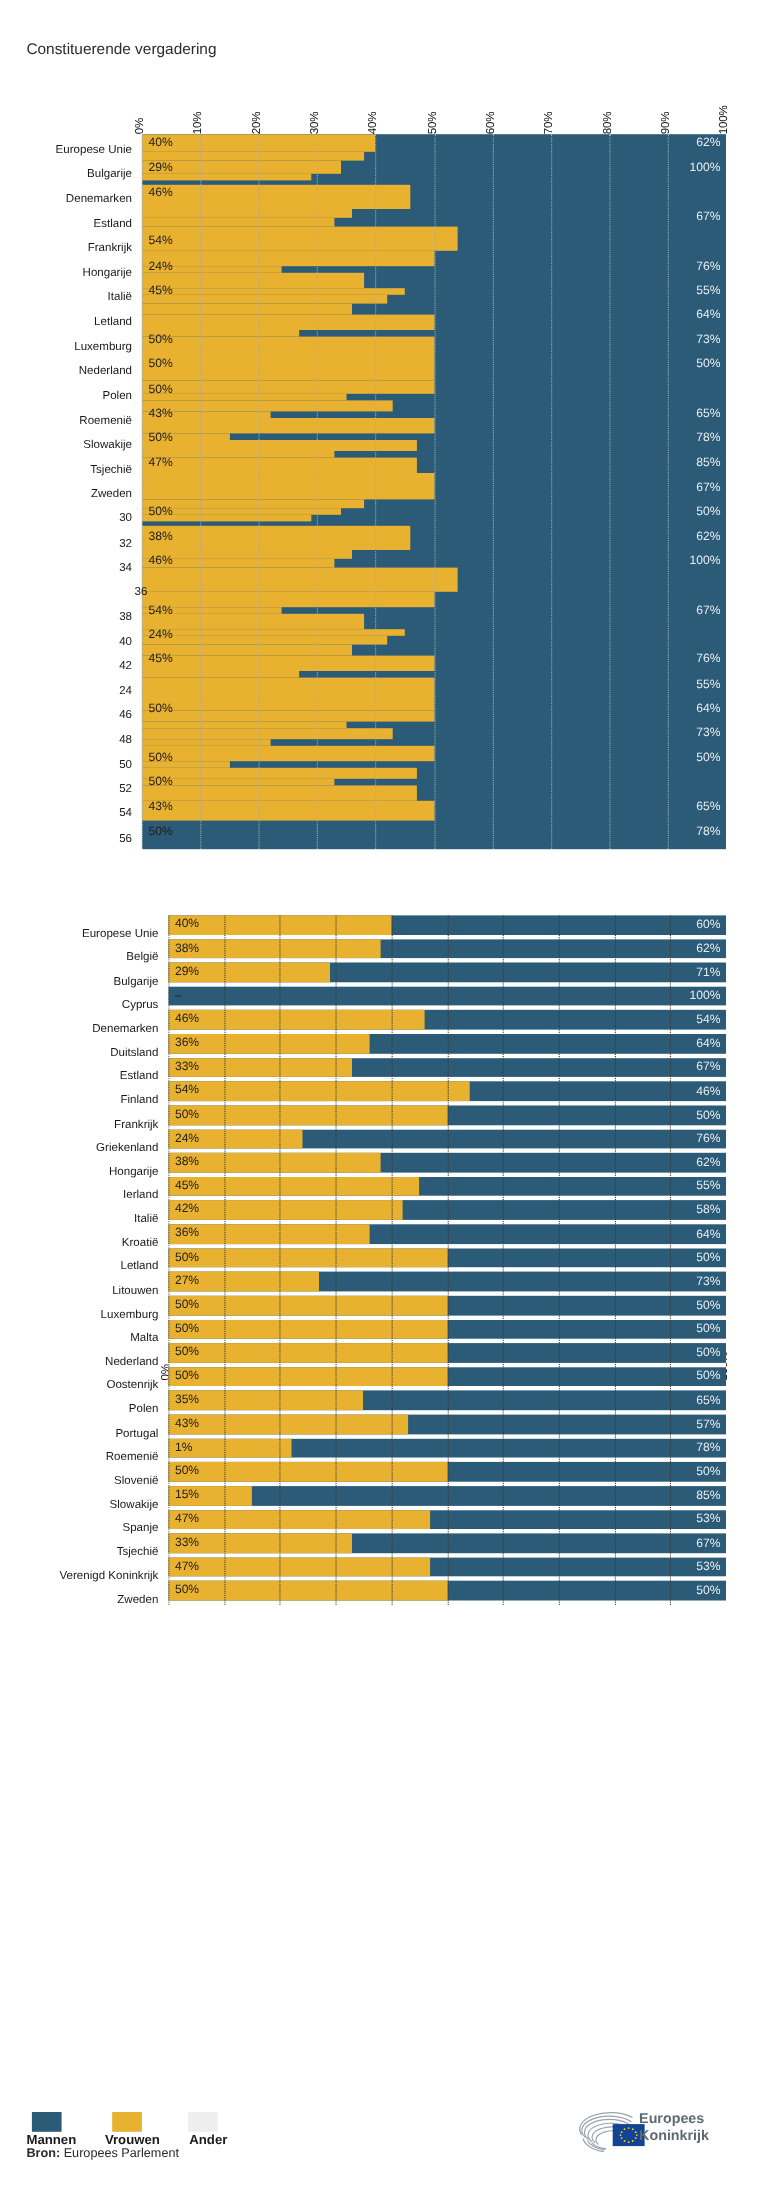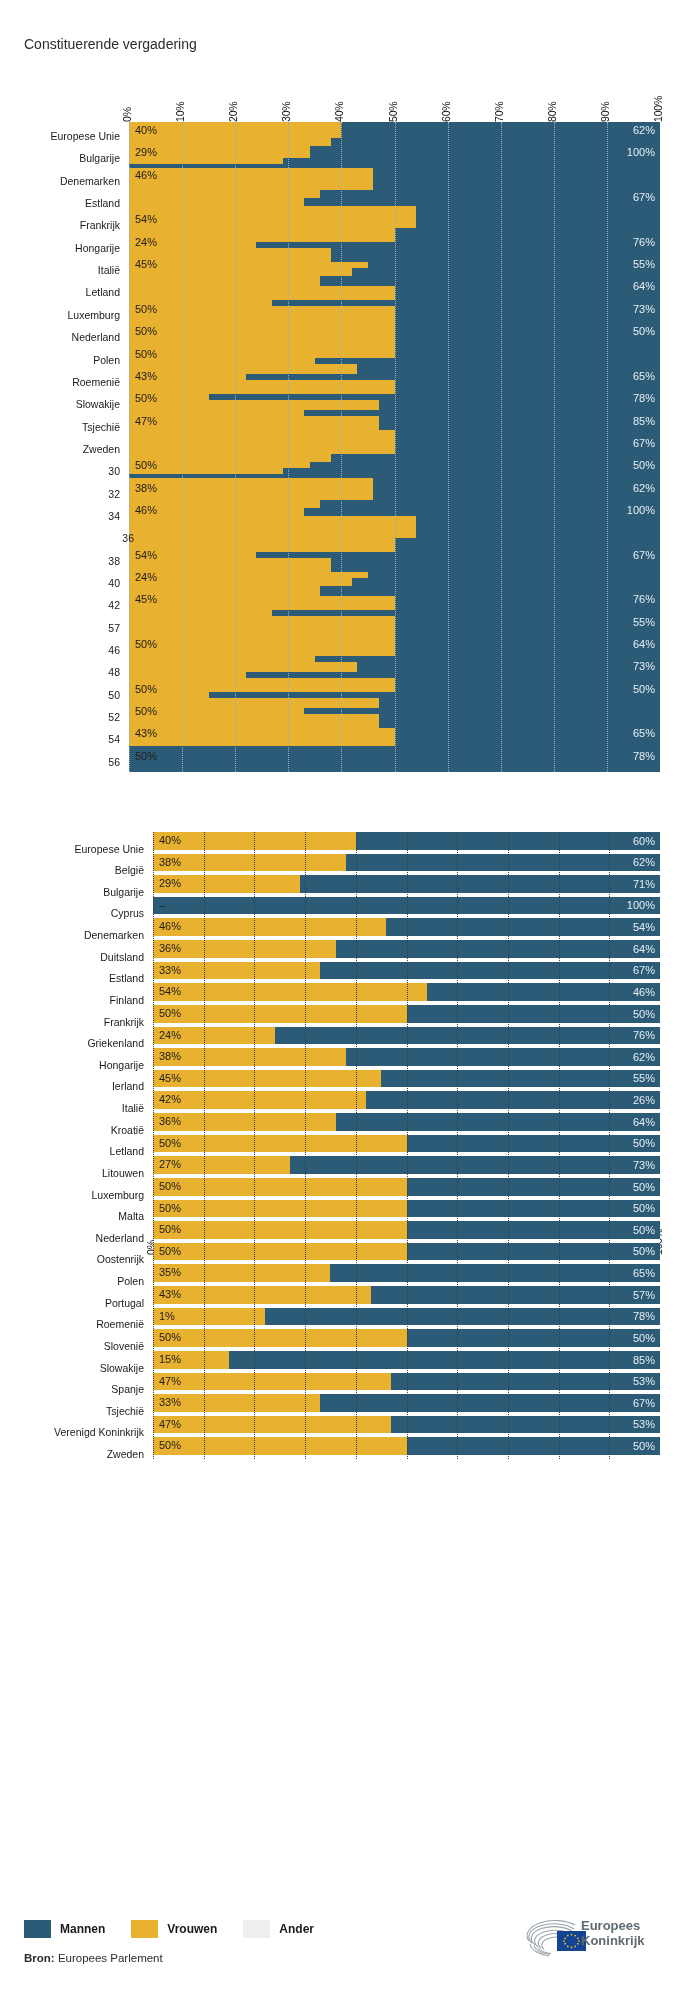--- a/index.html
+++ b/index.html
@@ -53,21 +53,21 @@
   #chart1 .plot{background:#2b5b77;}
   .areaseg{position:absolute; left:0; background:#e8b130;}
 
   
   #chart2 .plot{background:#ffffff;}
   .bar{position:absolute; left:0; right:0; background:#2b5b77;}
   .bar .women{position:absolute; left:0; top:0; bottom:0; background:#e8b130;}
 
   
   .legend{position:absolute; left:24px; top:1920px; display:flex; align-items:center; gap:0;}
-  .lg-item{display:flex; align-items:center; margin-right:26px;}
+  .lg-item{display:flex; align-items:center; margin-right:26px;flex-direction:column;}
   .sw{width:27px; height:18px; margin-right:9px;}
   .sw.men{background:#2b5b77;}
   .sw.women{background:#e8b130;}
   .sw.other{background:#eeeeee;}
   .lg-lab{font-size:12px; font-weight:bold; color:#1a1a1a;}
   .source{position:absolute; left:24px; top:1952px; font-size:11.5px; color:#2b2b2b;}
   .source b{font-weight:bold;}
 
   
   .eplogo{position:absolute; left:519px; top:1915px; width:160px; height:48px;}
@@ -178,21 +178,21 @@
         <div class="rowlabel" style="top: 313.2px; right: 580px;">Slowakije</div>
         <div class="rowlabel" style="top: 335.55px; right: 580px;">Tsjechië</div>
         <div class="rowlabel" style="top: 357.9px; right: 580px;">Zweden</div>
         <div class="rowlabel" style="top: 380.25px; right: 580px;">30</div>
         <div class="rowlabel" style="top: 402.6px; right: 580px;">32</div>
         <div class="rowlabel" style="top: 424.95px; right: 580px;">34</div>
         <div class="rowlabel" style="top: 447.3px; right: 566px;">36</div>
         <div class="rowlabel" style="top: 469.65px; right: 580px;">38</div>
         <div class="rowlabel" style="top: 492px; right: 580px;">40</div>
         <div class="rowlabel" style="top: 514.35px; right: 580px;">42</div>
-        <div class="rowlabel" style="top: 536.7px; right: 580px;">57</div>
+        <div class="rowlabel" style="top: 536.7px; right: 580px;">24</div>
         <div class="rowlabel" style="top: 559.05px; right: 580px;">46</div>
         <div class="rowlabel" style="top: 581.4px; right: 580px;">48</div>
         <div class="rowlabel" style="top: 603.75px; right: 580px;">50</div>
         <div class="rowlabel" style="top: 626.1px; right: 580px;">52</div>
         <div class="rowlabel" style="top: 648.45px; right: 580px;">54</div>
         <div class="rowlabel" style="top: 670.8px; right: 580px;">56</div>
       </div>
     <div id="c1vals">
         <div class="valL" style="left: 135px; top: 39px;">40%</div>
         <div class="valR" style="right: 45px; top: 39px;">62%</div>
@@ -405,21 +405,21 @@
       <div class="valR" style="right: 45px; top: 190.966px;">46%</div>
       <div class="valL" style="left: 159px; top: 211.966px;">50%</div>
       <div class="valR" style="right: 45px; top: 212.586px;">50%</div>
       <div class="valL" style="left: 159px; top: 233.586px;">24%</div>
       <div class="valR" style="right: 45px; top: 234.207px;">76%</div>
       <div class="valL" style="left: 159px; top: 255.207px;">38%</div>
       <div class="valR" style="right: 45px; top: 255.828px;">62%</div>
       <div class="valL" style="left: 159px; top: 276.828px;">45%</div>
       <div class="valR" style="right: 45px; top: 277.448px;">55%</div>
       <div class="valL" style="left: 159px; top: 298.448px;">42%</div>
-      <div class="valR" style="right: 45px; top: 299.069px;">26%</div>
+      <div class="valR" style="right: 45px; top: 299.069px;">58%</div>
       <div class="valL" style="left: 159px; top: 320.069px;">36%</div>
       <div class="valR" style="right: 45px; top: 320.69px;">64%</div>
       <div class="valL" style="left: 159px; top: 341.69px;">50%</div>
       <div class="valR" style="right: 45px; top: 342.31px;">50%</div>
       <div class="valL" style="left: 159px; top: 363.31px;">27%</div>
       <div class="valR" style="right: 45px; top: 363.931px;">73%</div>
       <div class="valL" style="left: 159px; top: 384.931px;">50%</div>
       <div class="valR" style="right: 45px; top: 385.552px;">50%</div>
       <div class="valL" style="left: 159px; top: 406.552px;">50%</div>
       <div class="valR" style="right: 45px; top: 407.172px;">50%</div>

